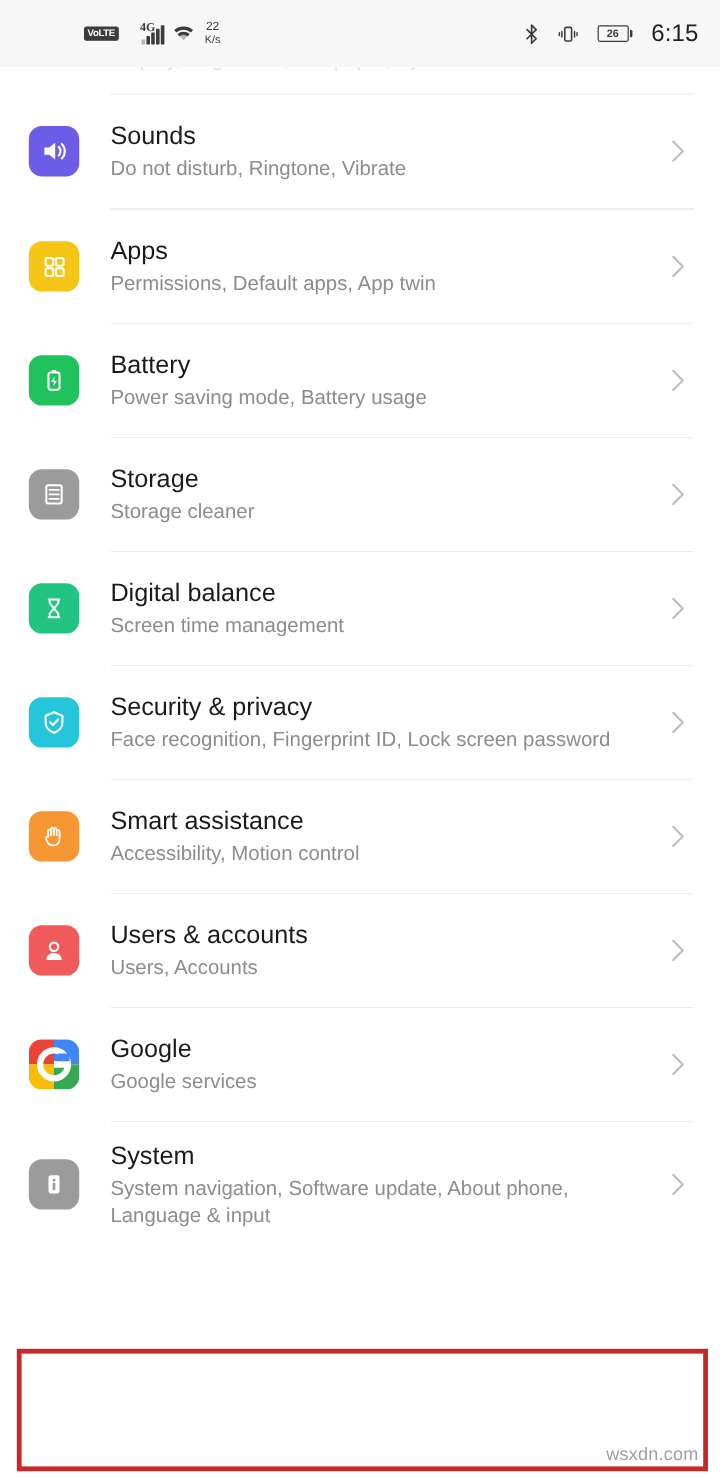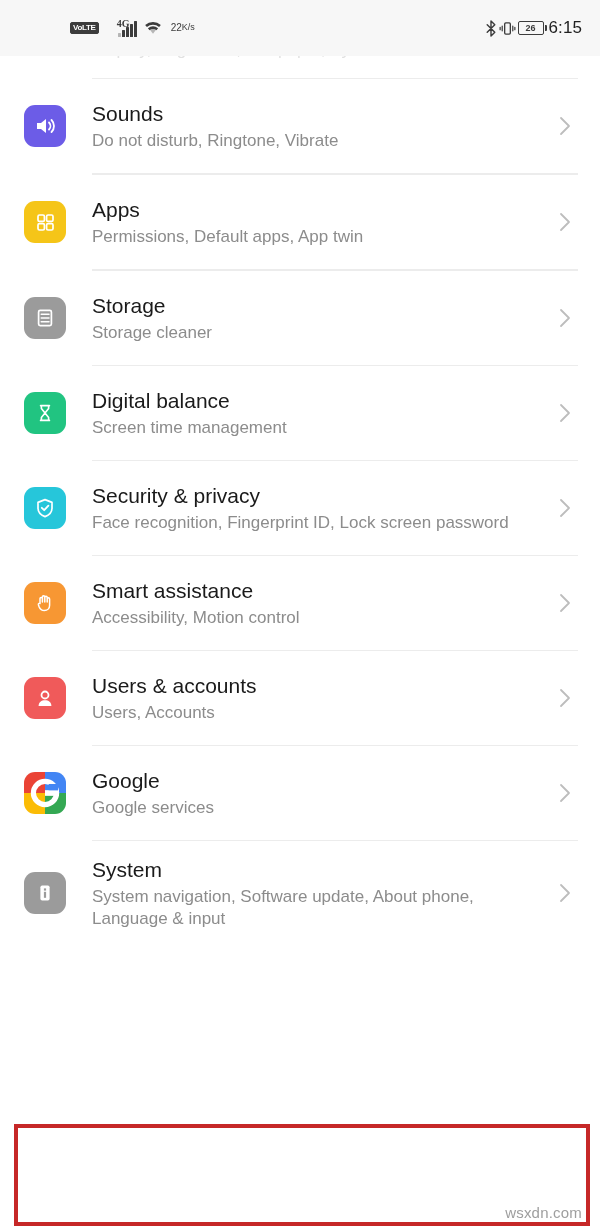--- a/index.html
+++ b/index.html
@@ -29,21 +29,21 @@
     align-items: center;
     justify-content: space-between;
     padding: 0 18px 0 26px;
     flex: 0 0 auto;
   }
   .status-left, .status-right {
     display: flex;
     align-items: center;
   }
   .status-left { gap: 6px; padding-left: 44px; }
-  .status-right { gap: 2px; }
+  .status-right { gap: 16px; }
 
   .volte-badge {
     border: 1.5px solid #3c3c3c;
     background: #3c3c3c;
     color: #fff;
     font-size: 8px;
     font-weight: bold;
     letter-spacing: -0.3px;
     padding: 1px 2px;
     border-radius: 2px;
@@ -69,21 +69,21 @@
   .bar { width: 3px; background: #3c3c3c; border-radius: 0.5px; }
   .bar.b1 { height: 4px; opacity: .35; }
   .bar.b2 { height: 7px; }
   .bar.b3 { height: 10px; }
   .bar.b4 { height: 13px; }
   .bar.b5 { height: 16px; }
 
   .wifi-icon { width: 20px; height: 16px; }
   .speed {
     display: flex;
-    flex-direction: row;
+    flex-direction: column;
     align-items: center;
     line-height: 1.05;
     font-size: 10px;
     color: #3c3c3c;
     margin-left: 2px;
   }
   .speed .unit { font-size: 9px; }
 
   .bt-icon { width: 12px; height: 17px; }
   .vibrate-icon { width: 17px; height: 17px; }
@@ -107,21 +107,21 @@
     font-weight: 600;
     line-height: 1;
   }
   .battery-cap {
     width: 2px; height: 6px;
     background: #3c3c3c;
     border-radius: 0 1px 1px 0;
     margin-left: 1px;
   }
   .clock {
-    font-size: 17px;
+    font-size: 20px;
     color: #212121;
     letter-spacing: .1px;
   }
 
   
   .header {
     background: #f7f7f7;
     padding: 6px 0 26px 26px;
     flex: 0 0 auto;
   }
@@ -320,20 +320,40 @@
         <div class="sub">Permissions, Default apps, App twin</div>
       </span>
       <span class="chev">
         <svg width="16" height="26" viewBox="0 0 16 26">
             <path d="M4 5 L12 13 L4 21" fill="none" stroke="#bdbdbd" stroke-width="1.8" stroke-linecap="round" stroke-linejoin="round"></path>
           </svg>
       </span>
     </div>
     <div class="divider"></div>
 
+    <div class="row">
+      <span class="icon-wrap">
+        <span class="tile" style="background:#21C15E">
+          <svg width="26" height="26" viewBox="0 0 26 26">
+            <rect x="8.4" y="6.4" width="9.2" height="14.4" rx="2" fill="none" stroke="#fff" stroke-width="1.7"></rect>
+            <rect x="11" y="4.4" width="4" height="2" rx="0.8" fill="#fff"></rect>
+            <path d="M13.6 9.6 L10.6 14.2 H13 L12.4 17.8 L15.4 13.2 H13 Z" fill="#fff"></path>
+          </svg>
+        </span>
+      </span>
+      <span class="texts">
+        <div class="title">Battery</div>
+        <div class="sub">Power saving mode, Battery usage</div>
+      </span>
+      <span class="chev">
+        <svg width="16" height="26" viewBox="0 0 16 26">
+            <path d="M4 5 L12 13 L4 21" fill="none" stroke="#bdbdbd" stroke-width="1.8" stroke-linecap="round" stroke-linejoin="round"></path>
+          </svg>
+      </span>
+    </div>
     <div class="divider"></div>
 
     <div class="row">
       <span class="icon-wrap">
         <span class="tile" style="background:#9B9B9B">
           <svg width="26" height="26" viewBox="0 0 26 26">
             <rect x="6.6" y="5.4" width="12.8" height="15.2" rx="1.6" fill="none" stroke="#fff" stroke-width="1.7"></rect>
             <path d="M9.2 9.2 H17 M9.2 13 H17 M9.2 16.8 H17" stroke="#fff" stroke-width="1.5" stroke-linecap="round"></path>
           </svg>
         </span>

